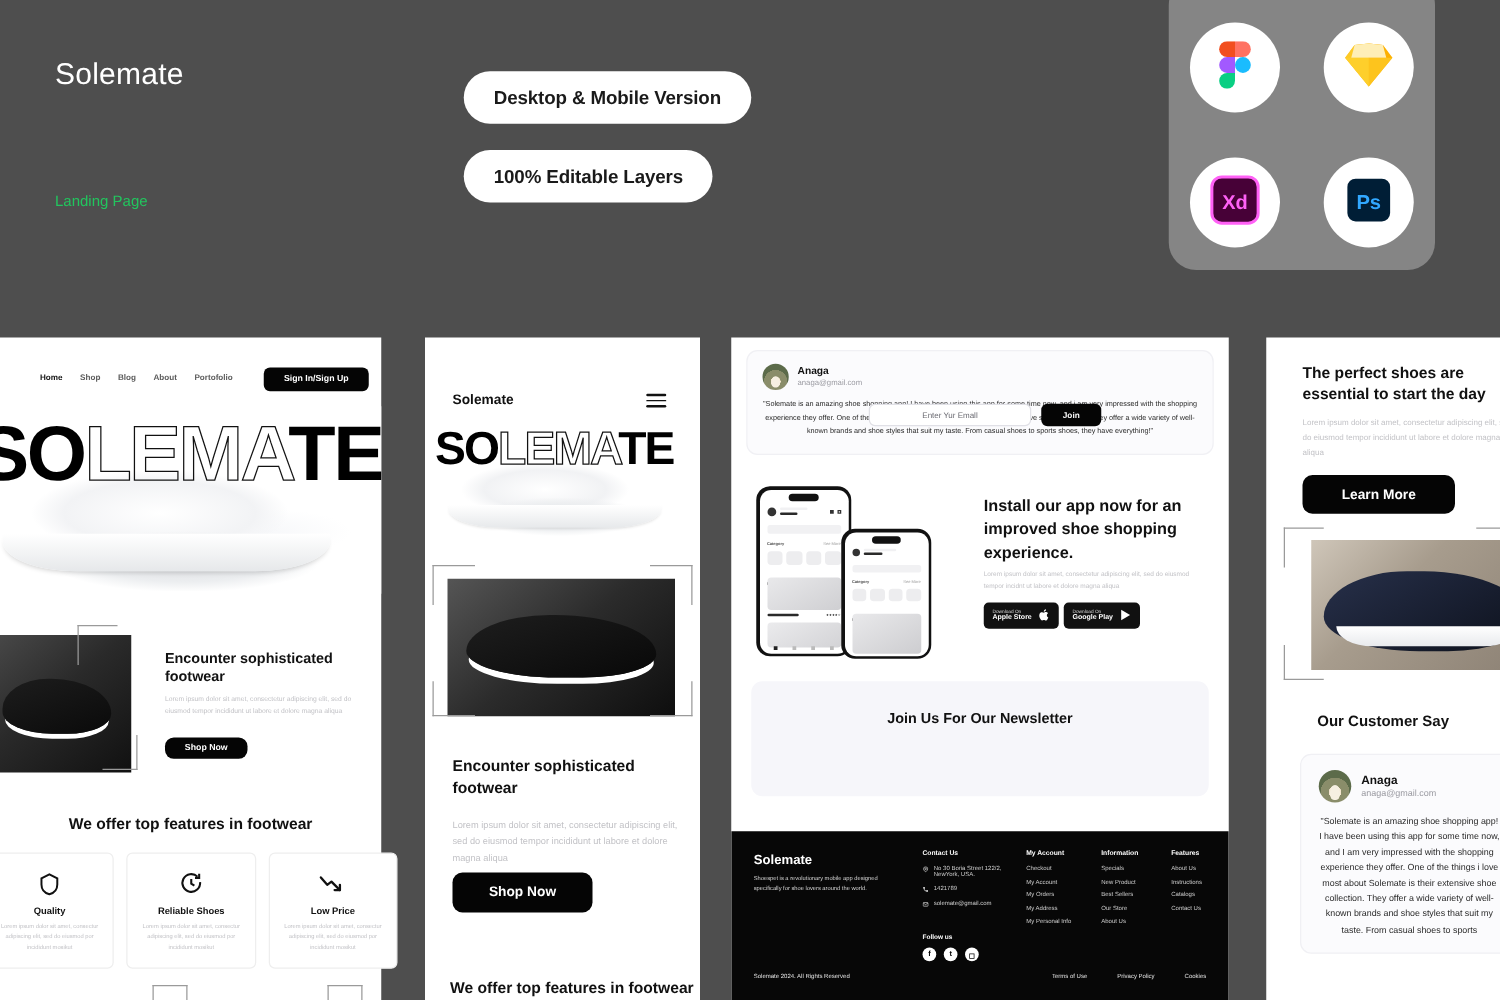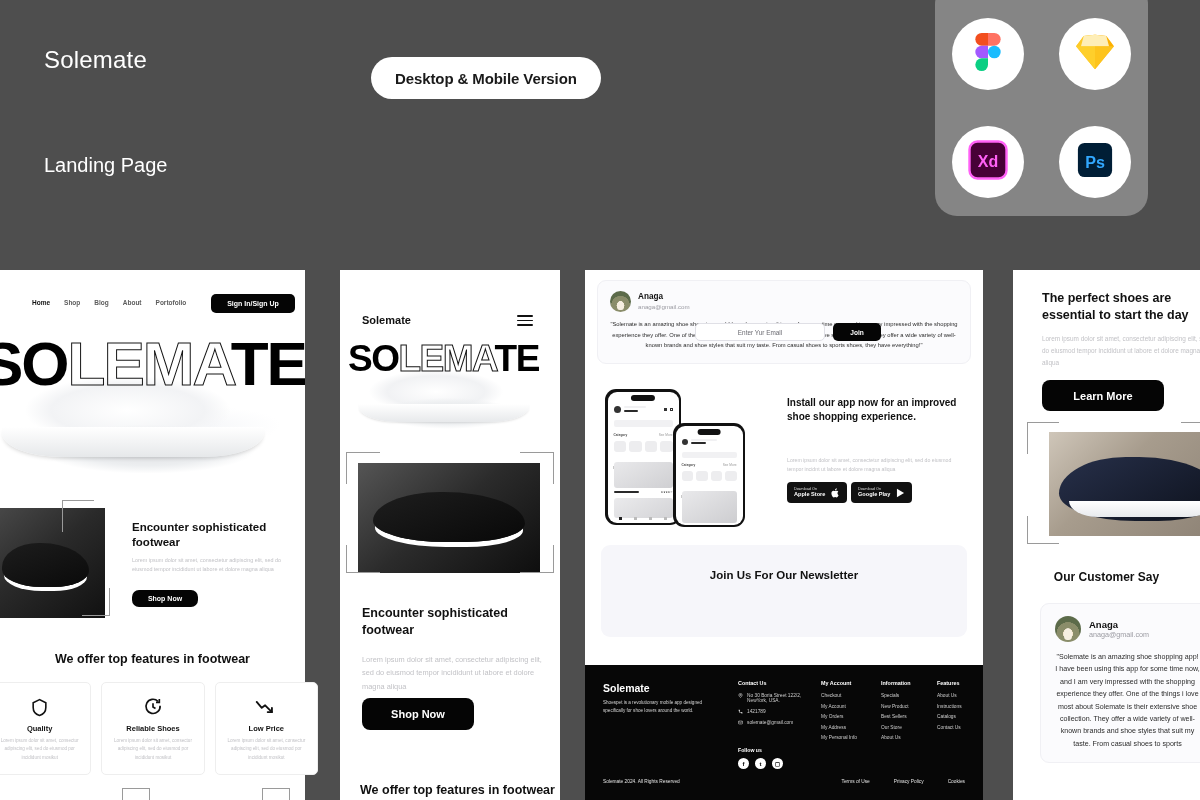--- a/index.html
+++ b/index.html
@@ -9,21 +9,21 @@
     background:#4e4e4e;
     color:#fff;
     -webkit-font-smoothing:antialiased;
   }
   .stage { position:relative; width:1200px; height:764px; background:#4e4e4e; }
 
   
   .hero { position:absolute; left:0; top:0; width:1200px; height:270px; }
   .hero-brand { position:absolute; left:44px; top:46px; font-size:24px; font-weight:400; letter-spacing:.2px; color:#fff; }
   .hero-title { position:absolute; left:42px; top:84px; font-size:60px; font-weight:700; letter-spacing:-1px; color:#fff; line-height:1; }
-  .hero-sub { position:absolute; left:44px; top:154px; font-size:20px; font-weight:400; color:#ffffff; }
+  .hero-sub { position:absolute; left:44px; top:154px; font-size:12px; font-weight:400; color:#22c55e; }
 
   .pill {
     position:absolute; background:#fff; color:#1a1a1a; border-radius:999px;
     display:flex; align-items:center; justify-content:center;
     font-size:15px; font-weight:700; letter-spacing:-.1px; height:42px; padding:0 24px;
     white-space:nowrap;
   }
   .pill-1 { left:371px; top:57px; }
   .pill-2 { left:371px; top:120px; }
   .pill-3 { left:636px; top:57px; }
@@ -110,21 +110,21 @@
   .p3-phones { position:absolute; left:14px; top:117px; width:180px; height:140px; }
   .phone { position:absolute; background:#111; border-radius:11px; padding:2.5px; }
   .phone .scr { width:100%; height:100%; background:#fff; border-radius:9px; overflow:hidden; position:relative; }
   .phone .notch { position:absolute; left:50%; transform:translateX(-50%); top:3px; width:34%; height:6px; background:#111; border-radius:6px; }
   .ph-a { left:6px; top:2px; width:76px; height:136px; }
   .ph-b { left:74px; top:36px; width:72px; height:104px; }
   .ph-row { position:absolute; left:6px; right:6px; }
   .ph-lbl { font-size:3.2px; color:#4a4a4a; font-weight:700; }
   .ph-bar { background:#f1f1f3; border-radius:2px; }
   .ph-card { background:#ededef; border-radius:3px; }
-  .p3-apph { position:absolute; left:202px; top:126px; width:180px; font-size:10px; font-weight:700; line-height:1.42; color:#111; }
+  .p3-apph { position:absolute; left:202px; top:126px; width:180px; font-size:13px; font-weight:700; line-height:1.42; color:#111; }
   .p3-appp { position:absolute; left:202px; top:186px; width:176px; font-size:5.2px; line-height:1.8; color:#c2c2c6; }
   .store-btn { position:absolute; height:21px; background:#111; border-radius:4px; display:flex; align-items:center; gap:6px; padding:0 7px; }
   .store-btn .tx { line-height:1.15; }
   .store-btn .t1 { font-size:3.8px; color:#ddd; }
   .store-btn .t2 { font-size:5.6px; font-weight:700; color:#fff; }
   .sb1 { left:202px; top:212px; }
   .sb2 { left:266px; top:212px; }
   .p3-news { position:absolute; left:16px; top:275px; width:366px; height:92px; background:#f6f6fa; border-radius:9px; }
   .p3-news-h { position:absolute; left:0; top:24px; width:366px; text-align:center; font-size:11.5px; font-weight:700; color:#111; }
   .p3-mail { position:absolute; left:110px; top:53px; width:130px; height:18px; background:#fff; border:1px solid #e0e0e6; border-radius:5px; font-size:6.4px; color:#6b6b72; display:flex; align-items:center; justify-content:center; }
@@ -164,20 +164,21 @@
 </head>
 <body>
 
 <div class="stage">
 
   <div class="hero">
     <div class="hero-brand">Solemate</div>
     <div class="hero-sub">Landing Page</div>
 
     <div class="pill pill-1">Desktop &amp; Mobile Version</div>
+    <div class="pill pill-2">100% Editable Layers</div>
 
     <div class="toolpanel">
       <div class="tool-grid">
         <div class="tool-circle">
           <span>
             <svg width="26" height="38" viewBox="0 0 38 57">
               <path fill="#f24e1e" d="M9.5 0h9.5v19H9.5A9.5 9.5 0 1 1 9.5 0z"></path>
               <path fill="#ff7262" d="M19 0h9.5a9.5 9.5 0 0 1 0 19H19V0z"></path>
               <path fill="#1abcfe" d="M28.5 19a9.5 9.5 0 1 1 0 19 9.5 9.5 0 0 1 0-19z"></path>
               <path fill="#a259ff" d="M9.5 19H19v19H9.5a9.5 9.5 0 1 1 0-19z"></path>

